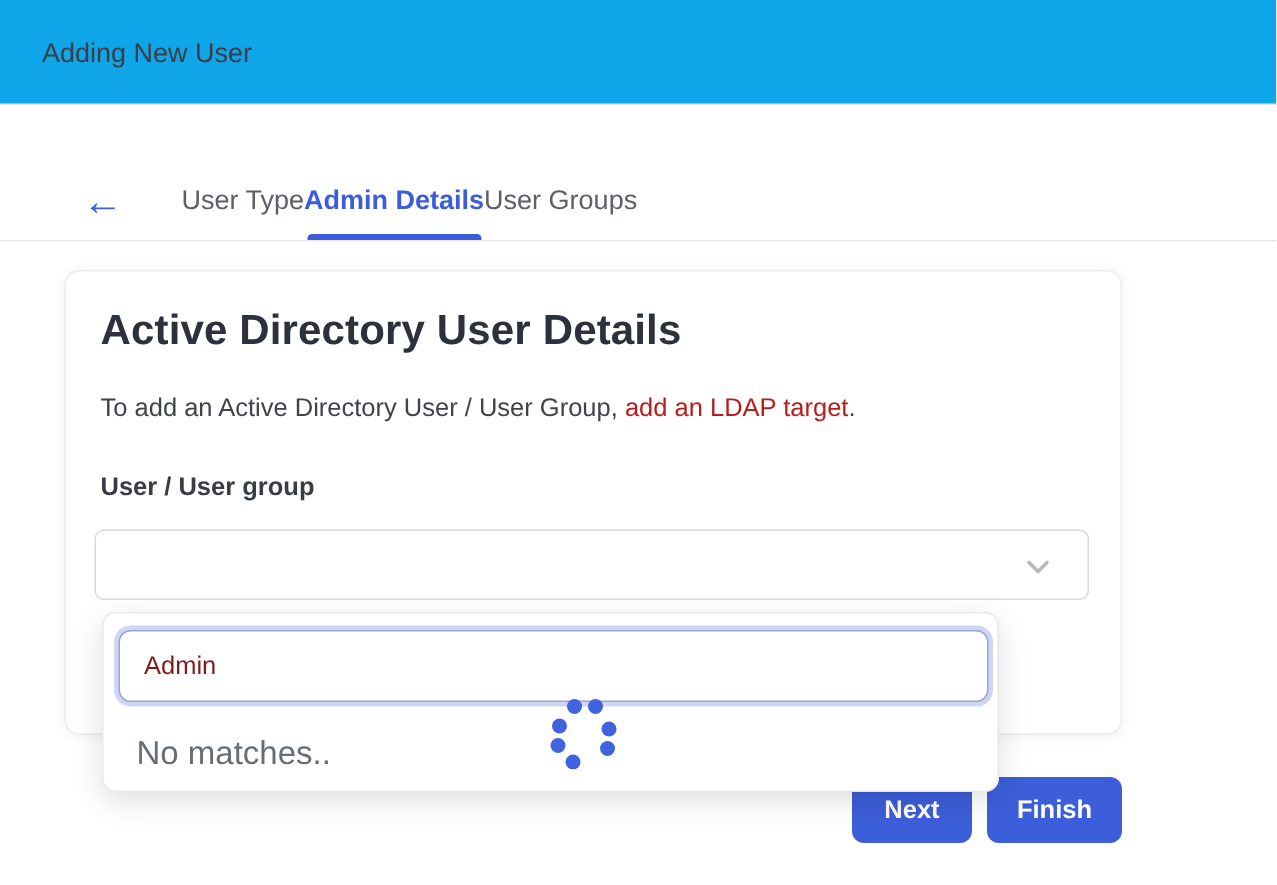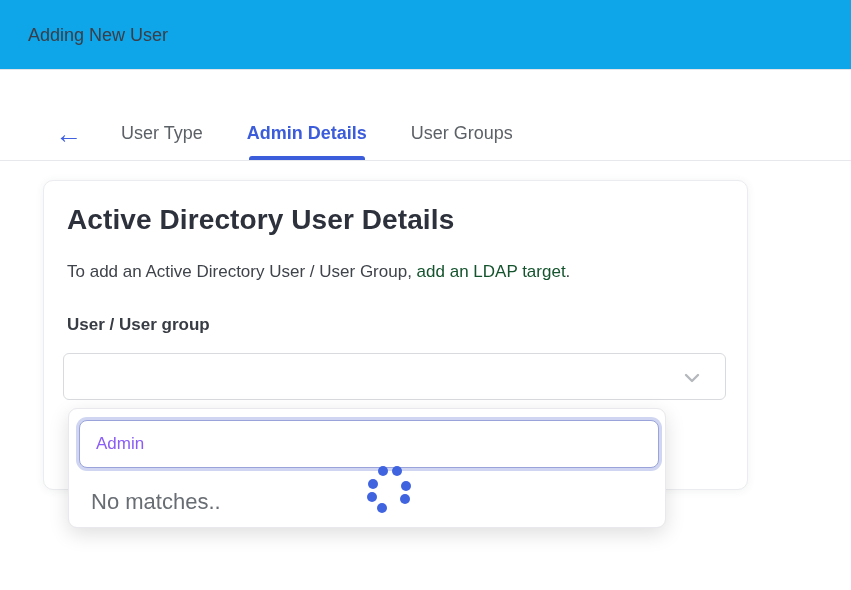--- a/index.html
+++ b/index.html
@@ -44,21 +44,20 @@
     font-size: 27px;
     color: #4161e0;
     line-height: 28px;
     cursor: pointer;
   }
   .tabs {
     position: absolute;
     left: 121px; bottom: 0;
     height: 53px;
     display: flex;
-    gap: 44px;
     align-items: stretch;
   }
   .tab {
     position: relative;
     display: flex;
     align-items: center;
     font-size: 18px;
     color: #5c6167;
     white-space: nowrap;
     cursor: pointer;
@@ -95,21 +94,21 @@
     color: #2d313b;
     letter-spacing: 0.1px;
   }
   .card-desc {
     position: absolute;
     left: 23px; top: 81px;
     font-size: 17px;
     color: #3f434a;
   }
   .card-desc a {
-    color: #14532d;
+    color: #b91c1c;
     text-decoration: none;
     cursor: pointer;
   }
   .field-label {
     position: absolute;
     left: 23px; top: 134px;
     font-size: 17px;
     font-weight: bold;
     color: #383c44;
   }
@@ -142,21 +141,21 @@
   .dropdown-search {
     position: absolute;
     left: 10px; top: 11px;
     width: 580px; height: 48px;
     border: 1px solid #9aa4da;
     box-shadow: 0 0 0 3px #d0d6f2;
     border-radius: 8px;
     padding: 0 16px;
     font-family: "Liberation Sans", sans-serif;
     font-size: 17px;
-    color: #8b5cf6;
+    color: #7f1d1d;
     outline: none;
     background: #fff;
   }
   .no-matches {
     position: absolute;
     left: 22px; top: 80px;
     font-size: 22px;
     color: #686d73;
   }
   .spinner {
@@ -220,14 +219,16 @@
       <circle cx="18" cy="6" r="5" fill="#4064e0"></circle>
       <circle cx="32" cy="6" r="5" fill="#4064e0"></circle>
       <circle cx="41" cy="21" r="5" fill="#4064e0"></circle>
       <circle cx="40" cy="34" r="5" fill="#4064e0"></circle>
       <circle cx="17" cy="43" r="5" fill="#4064e0"></circle>
       <circle cx="7" cy="32" r="5" fill="#4064e0"></circle>
       <circle cx="8" cy="19" r="5" fill="#4064e0"></circle>
     </svg>
   </div>
 
+  <button class="btn btn-next">Next</button>
+  <button class="btn btn-finish">Finish</button>
 
 </div>
 
 </body></html>

